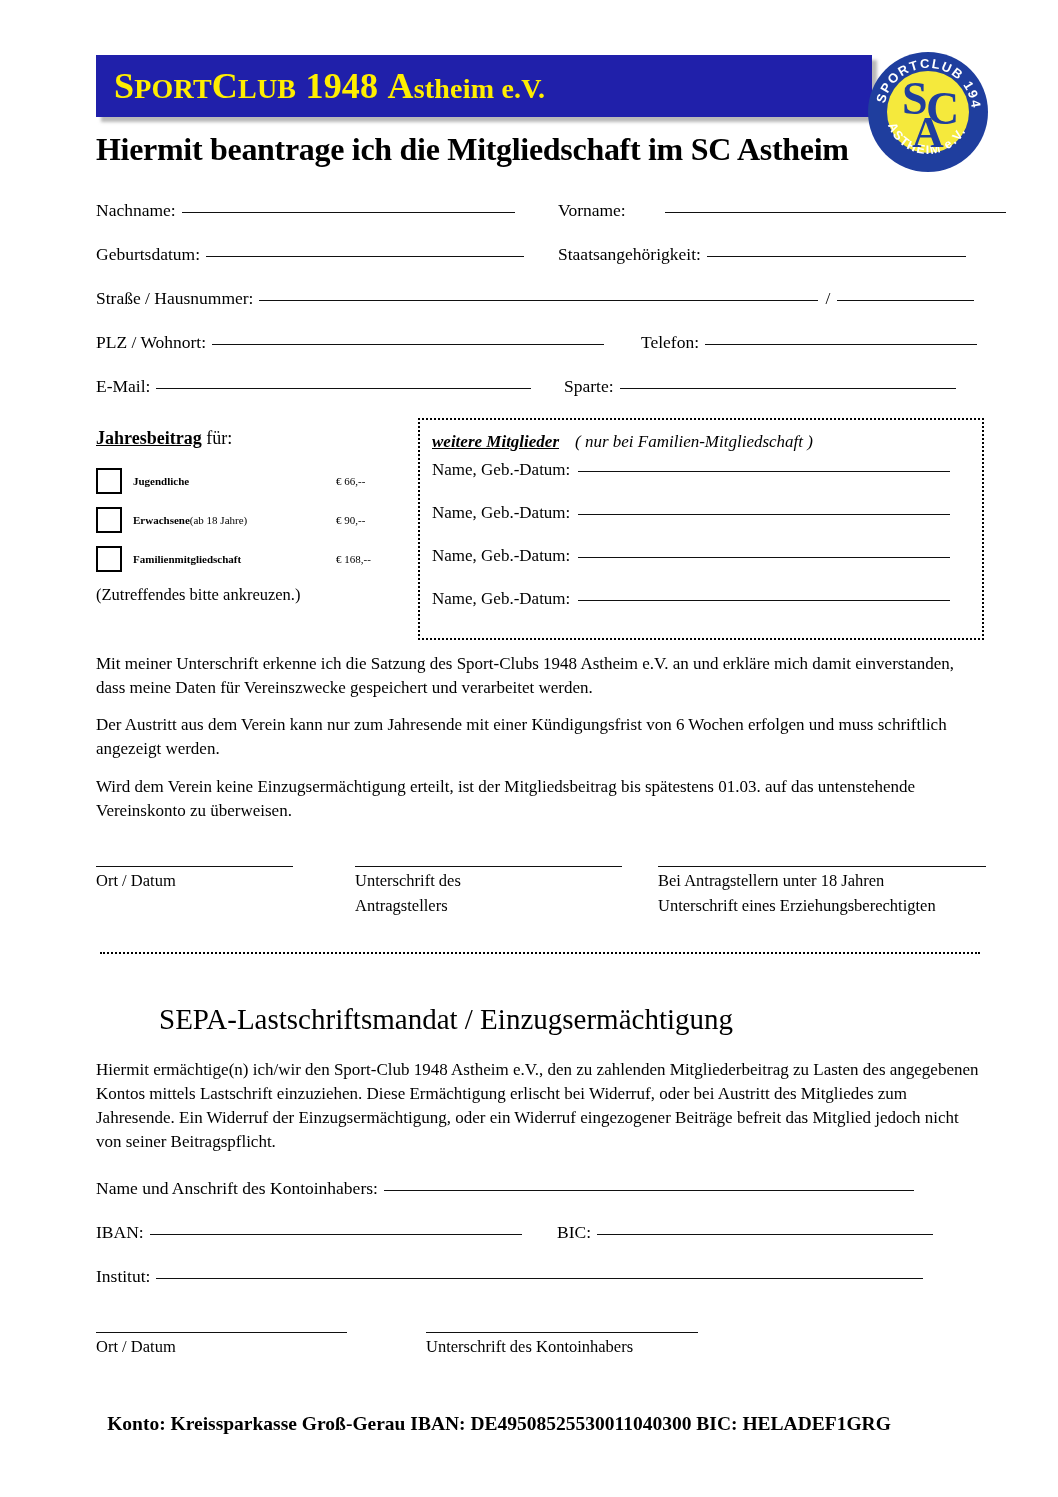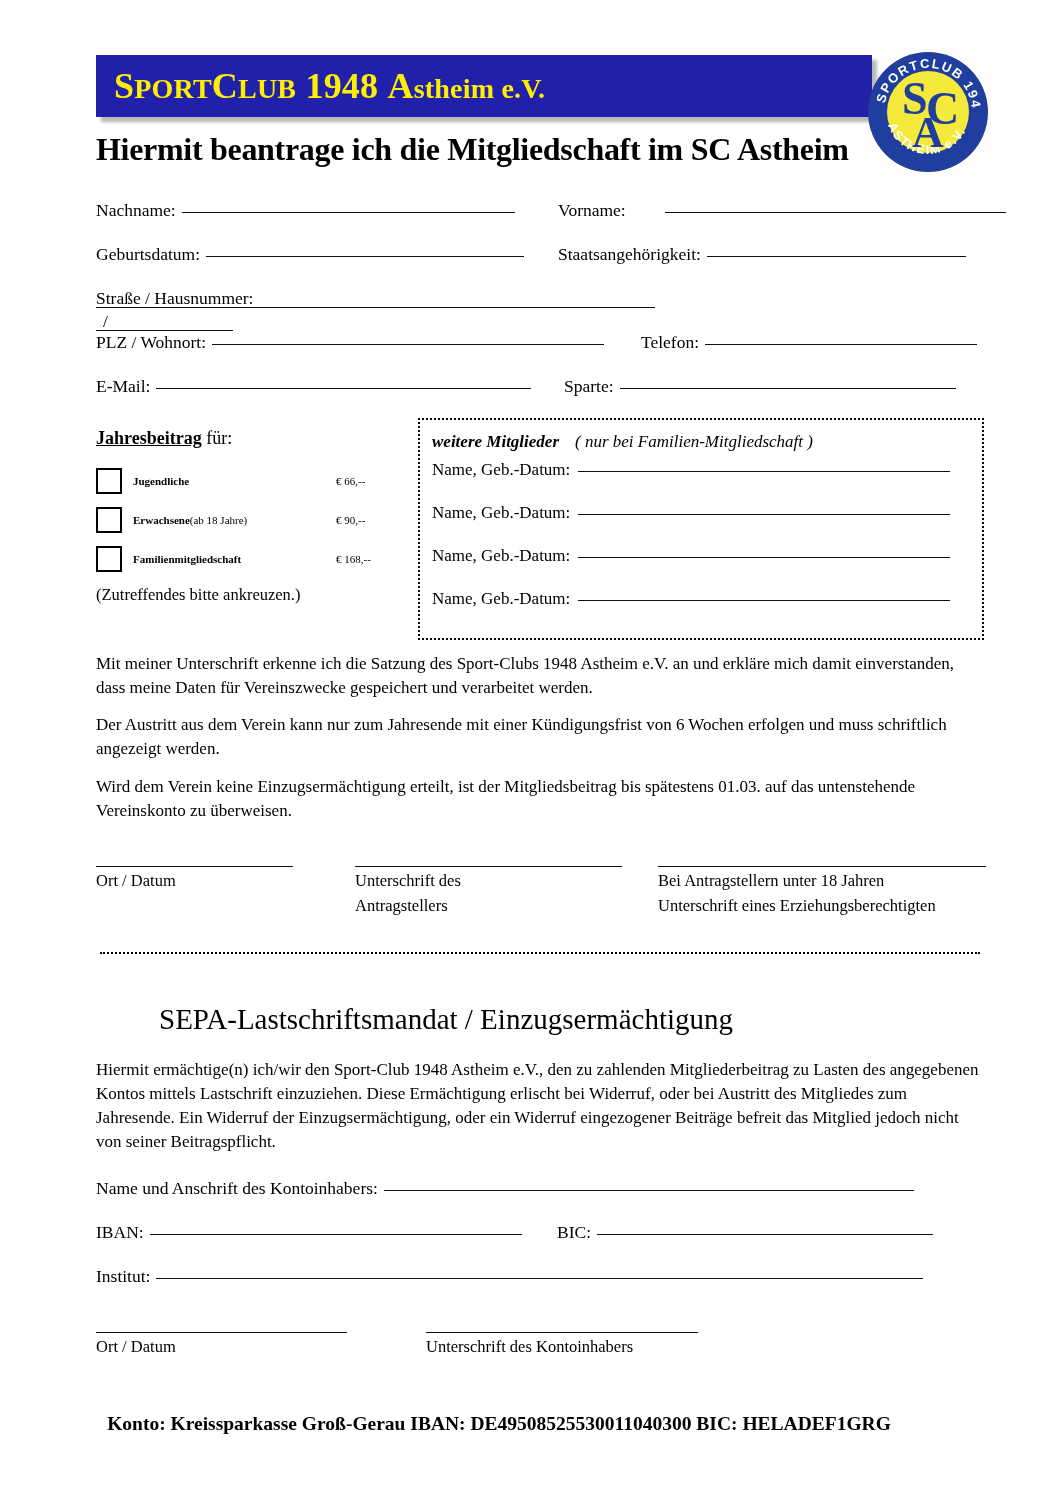--- a/index.html
+++ b/index.html
@@ -165,20 +165,21 @@
     padding: 12px 14px 0 12px;
   }
   .members-head {
     font-size: 17px;
     white-space: nowrap;
     margin-bottom: 8px;
   }
   .members-head .mh {
     font-weight: bold;
     font-style: italic;
+    text-decoration: underline;
   }
   .members-head .mh2 {
     font-style: italic;
     padding-left: 16px;
   }
   .member-row {
     display: flex;
     align-items: baseline;
     font-size: 17px;
     height: 43px;
@@ -325,21 +326,21 @@
         <span class="lbl">Geburtsdatum:</span>
         <span class="rule" style="width:318px;"></span>
       </div>
       <div class="fld" style="left:462px;">
         <span class="lbl">Staatsangehörigkeit:</span>
         <span class="rule" style="width:259px;"></span>
       </div>
     </div>
 
     <div class="field-row">
-      <div class="fld" style="left:0;flex-direction:column;">
+      <div class="fld" style="left:0;">
         <span class="lbl">Straße / Hausnummer:</span>
         <span class="rule" style="width:559px;"></span>
         <span class="slash">/</span>
         <span class="rule" style="width:137px;"></span>
       </div>
     </div>
 
     <div class="field-row">
       <div class="fld" style="left:0;">
         <span class="lbl">PLZ / Wohnort:</span>

